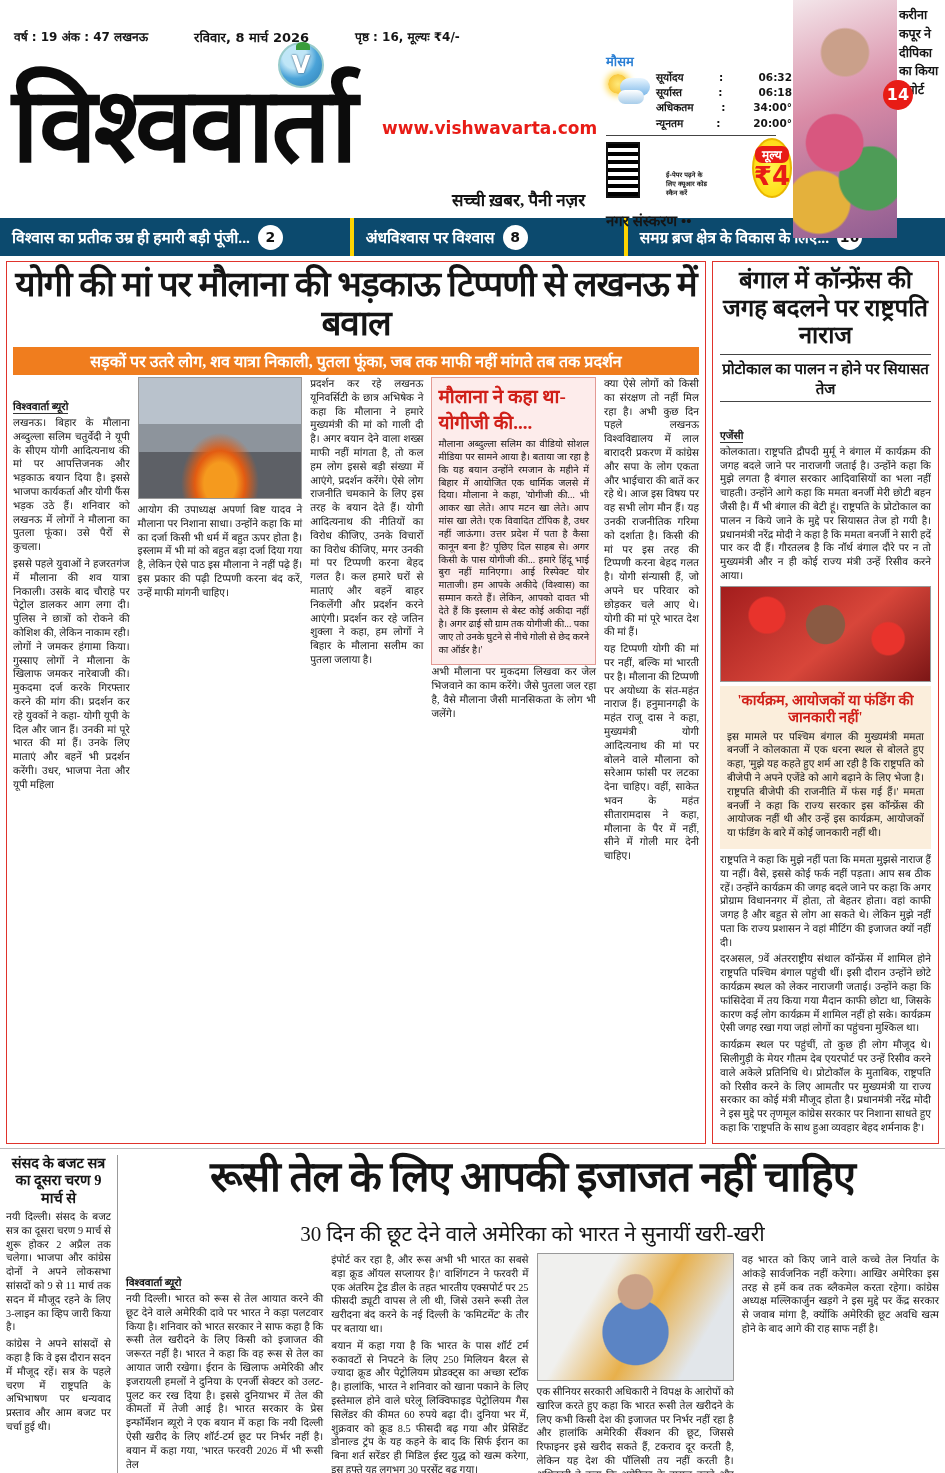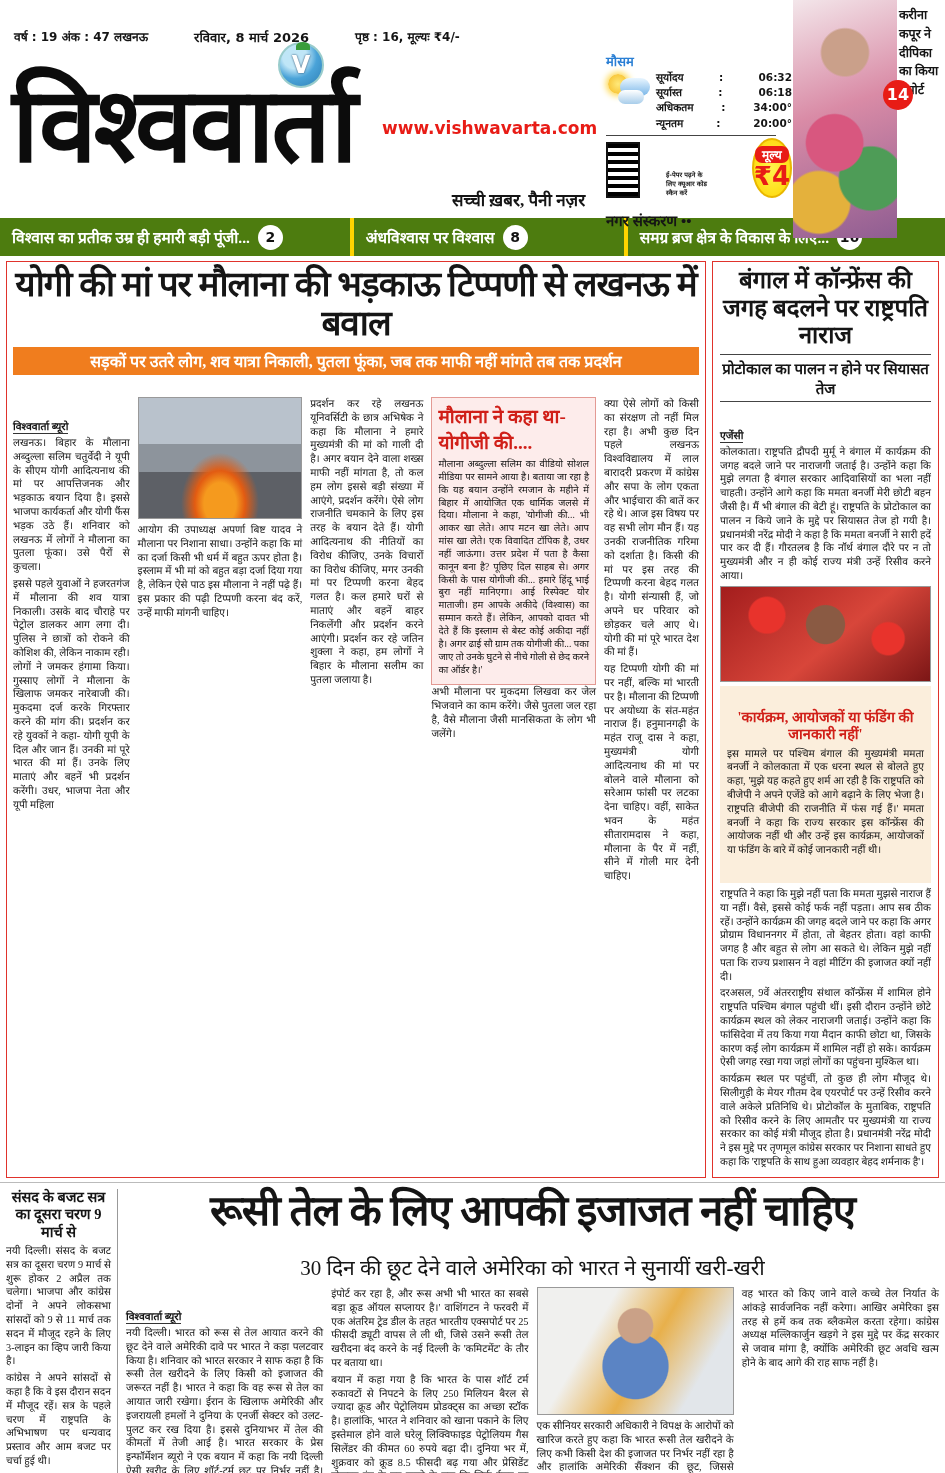--- a/index.html
+++ b/index.html
@@ -47,56 +47,56 @@
       radial-gradient(circle at 50% 22%, #caa08a 0 12%, transparent 13%),
       radial-gradient(circle at 40% 60%, #d8577f 0 18%, transparent 19%),
       radial-gradient(circle at 75% 75%, #4e9c57 0 16%, transparent 17%),
       radial-gradient(circle at 25% 85%, #e4b13c 0 14%, transparent 15%),
       linear-gradient(160deg,#f3e6ea 0%, #d98ba6 45%, #8f5d92 100%); }
   .promo-side { width:48px; padding:6px 2px; font-size:12.5px; font-weight:bold; line-height:1.5; position:relative; }
   .promo-page { position:absolute; left:-14px; top:80px; width:30px; height:30px; border-radius:50%; background:#e81c16; color:#ffffff;
                 display:flex; align-items:center; justify-content:center; font-size:16px; font-weight:bold; font-family:"DejaVu Sans",sans-serif; }
 
   
-  .teaserbar { margin-top:4px; height:38px; background:#4d7c0f; display:flex; align-items:stretch; }
+  .teaserbar { margin-top:4px; height:38px; background:#0c4a6e; display:flex; align-items:stretch; }
   .teaser { display:flex; align-items:center; gap:8px; color:#fff; font-weight:bold; font-size:15.5px; padding:0 12px; }
   .teaser + .teaser { border-left:4px solid #ffd400; }
   .t1 { flex:0 0 37%; } .t2 { flex:0 0 29%; } .t3 { flex:1; }
   .tpage { width:25px; height:25px; border-radius:50%; background:#fff; color:#111; display:flex; align-items:center; justify-content:center;
            font-size:14px; flex:0 0 25px; font-family:"DejaVu Sans",sans-serif; }
 
   
   .byline { font-weight:bold; border-bottom:1px solid #333; display:inline-block; margin-bottom:2px; font-size:10.5px;margin-top:22px; }
   p.b { font-size:10.3px; line-height:1.34; text-align:justify; margin-bottom:3px; }
   .photo { width:100%; border:1px solid #999; }
 
   .mainwrap { display:grid; grid-template-columns:700px 1fr; gap:6px; padding:5px 6px 0 6px; }
   .story-bawal { border:1.5px solid #e0332c; padding:4px 6px; }
   .story-bawal h2 { font-size:35px; text-align:center; line-height:1.1; letter-spacing:-1px; }
-  .orangebar { background:#f07d1e; color:#fff; font-weight:bold; font-size:16px; text-align:center; padding:3px 0; margin:4px 0 22px; }
+  .orangebar { background:#f07d1e; color:#fff; font-weight:bold; font-size:16px; text-align:center; padding:3px 0; margin:4px 0 2px; }
   .bcols { display:flex; gap:8px; }
   .bc1 { flex:0 0 17%; } .bc2 { flex:0 0 24%; } .bc3 { flex:0 0 16.5%; } .bc4 { flex:0 0 24%; } .bc5 { flex:1; }
   .ph-protest { height:122px; margin-bottom:4px; background:
       radial-gradient(ellipse at 50% 88%, #f59a1e 0 14%, #e25b12 22%, transparent 34%),
       radial-gradient(ellipse at 48% 78%, #ffd34d 0 8%, transparent 18%),
       linear-gradient(#b9c2cc 0 38%, #8d949c 38% 62%, #5d6066 62% 100%); }
   .maulana-box { background:#fdeceb; border:1px solid #e39a94; padding:5px 6px; }
   .maulana-box .mt { color:#d01f18; font-weight:bold; font-size:19px; margin-bottom:3px; }
   .maulana-box p.b { font-size:9.6px; }
   .mnote { font-weight:bold; }
 
   .story-president { border:1.5px solid #e0332c; padding:5px 7px; }
   .story-president h2 { font-size:24px; text-align:center; line-height:1.15; }
   .psub { font-size:15px; font-weight:bold; text-align:center; border-top:1px solid #444; border-bottom:1px solid #444; padding:3px 0; margin:4px 0; }
   .ph-murmu { height:96px; margin:2px 0 4px; background:
       radial-gradient(circle at 50% 40%, #8a5a43 0 16%, transparent 17%),
       radial-gradient(circle at 22% 30%, #e8332c 0 10%, transparent 11%),
       radial-gradient(circle at 80% 55%, #e8332c 0 9%, transparent 10%),
       linear-gradient(140deg,#a31d1d,#d8463a 55%, #7c1616); }
-  .quotebox { background:#fbeedc; padding:23px 7px; margin:4px 0; }
+  .quotebox { background:#fbeedc; padding:6px 7px; margin:4px 0; }
   .quotebox .qt { color:#d01f18; font-weight:bold; font-size:14.5px; text-align:center; line-height:1.2; margin-bottom:3px; }
 
   .russia-row { display:flex; gap:8px; padding:6px 6px 0 6px; margin-top:4px; border-top:1px solid #bbb; }
   .parl { flex:0 0 112px; border-right:1px solid #999; padding-right:6px; }
   .parl h3 { font-size:14.5px; text-align:center; line-height:1.2; margin-bottom:3px; }
   .russia { flex:1; }
   .russia h2 { font-size:42px; text-align:center; letter-spacing:-1px; line-height:1.05; }
   .rsub { font-size:21px; font-weight:normal; text-align:center; margin:20px 0 6px; }
   .rcols { display:flex; gap:8px; }
   .rc { flex:1; }

